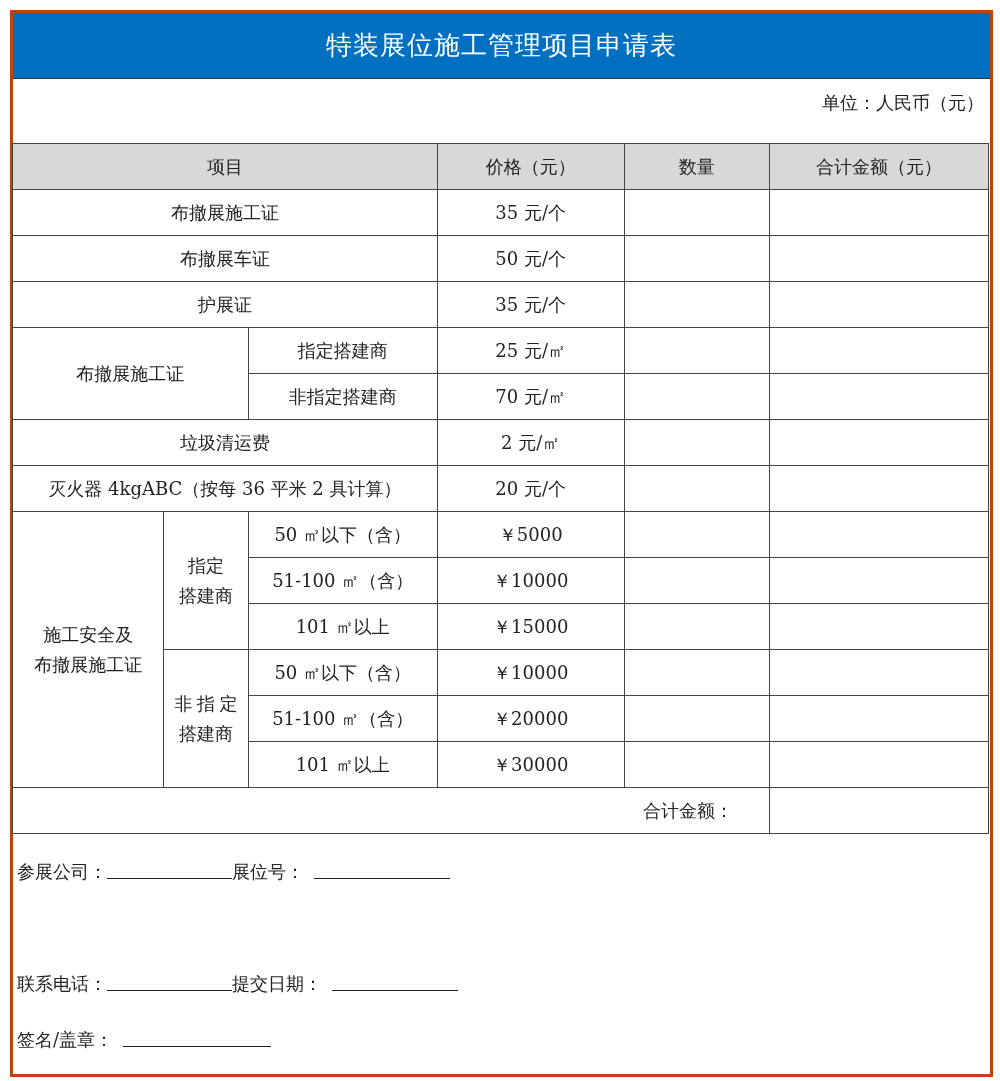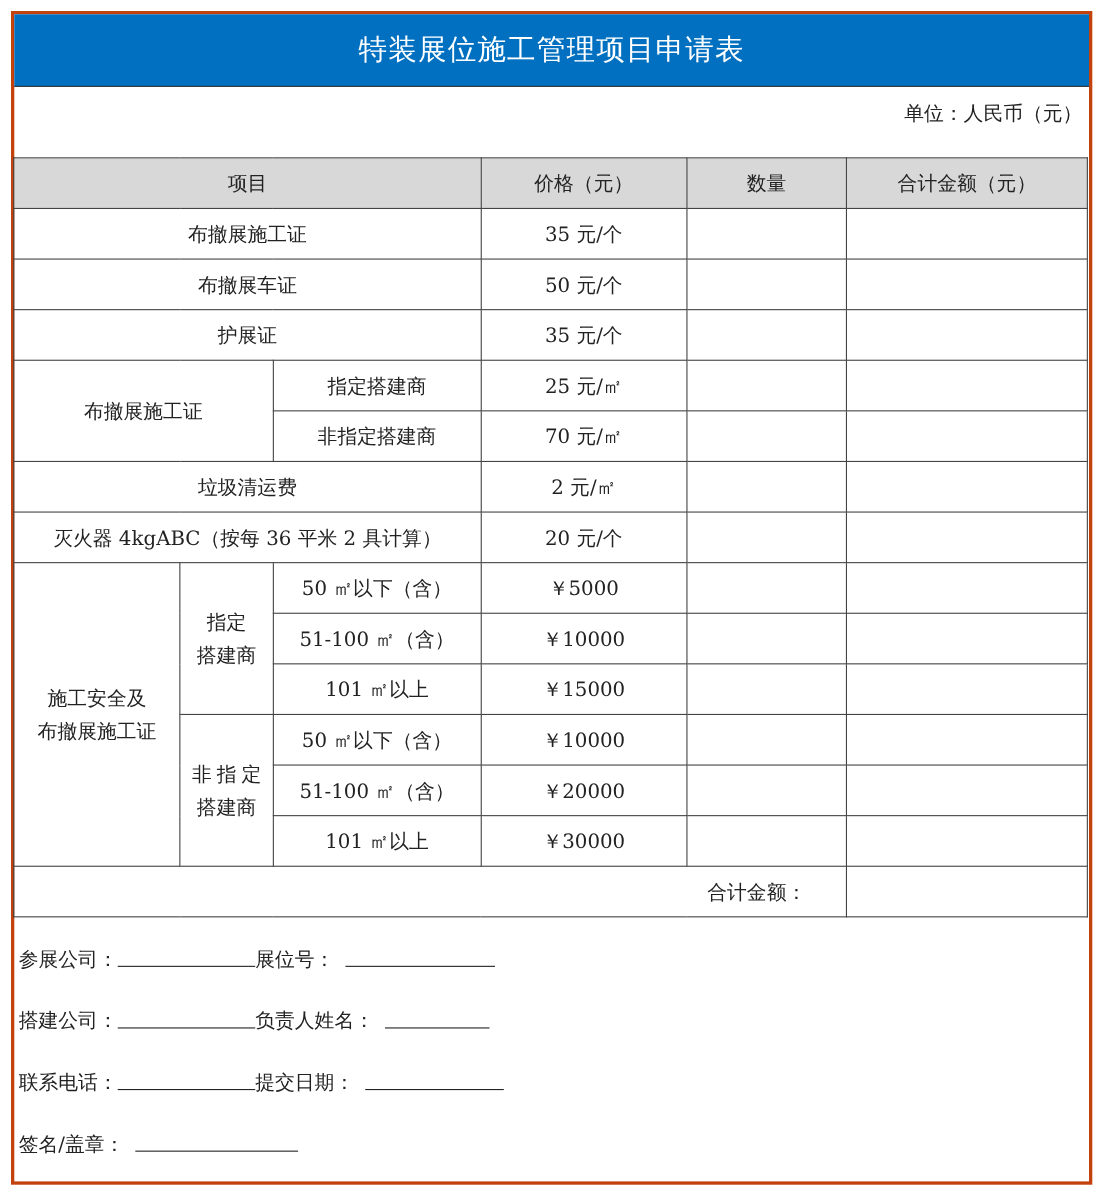--- a/index.html
+++ b/index.html
@@ -139,26 +139,20 @@
   </tbody>
     </table>
 
   <div class="footer">
     <div class="frow" style="top:34px;">
       <span>参展公司：</span>
       <span class="line" style="width:125px;"></span>
       <span>展位号：</span>
       <span class="line" style="width:136px;margin-left:10px;"></span>
     </div>
-    <div class="frow" style="top:90px;">
-      <span>搭建公司：</span>
-      <span class="line" style="width:125px;"></span>
-      <span>负责人姓名：</span>
-      <span class="line" style="width:95px;margin-left:10px;"></span>
-    </div>
     <div class="frow" style="top:146px;">
       <span>联系电话：</span>
       <span class="line" style="width:125px;"></span>
       <span>提交日期：</span>
       <span class="line" style="width:126px;margin-left:10px;"></span>
     </div>
     <div class="frow" style="top:202px;">
       <span>签名/盖章：</span>
       <span class="line" style="width:148px;margin-left:10px;"></span>
     </div>

